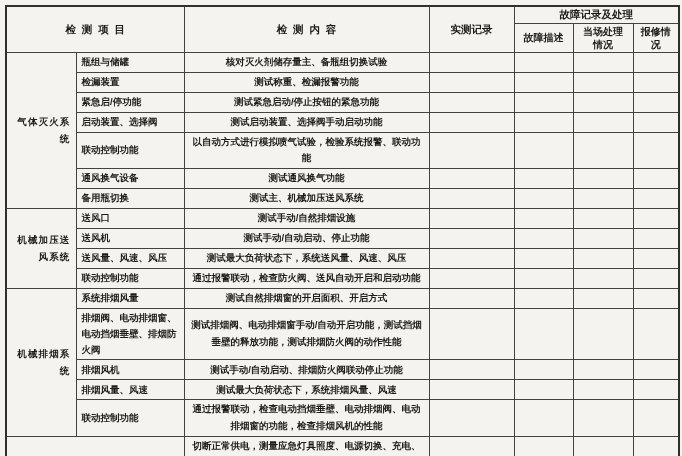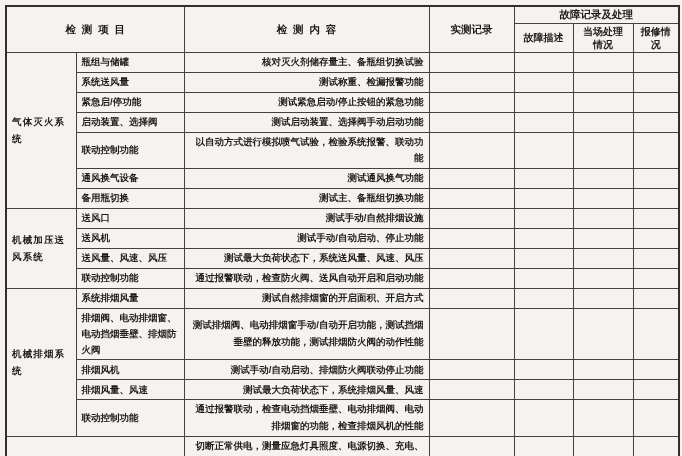--- a/index.html
+++ b/index.html
@@ -32,35 +32,35 @@
     font-size:10.5px;
     text-align:center;
     padding:2px 2px;
     line-height:1.3;
     margin-left:45px;
   }
   thead tr{height:17px;}
   th.spaced{letter-spacing:0.55em;text-indent:0.55em;font-family:Liberation Serif, serif;}
   td.sys{
     font-size:9.5px;
-    text-align:left;
+    text-align:right;
     padding:2px 4px;
     letter-spacing:0.12em;
     line-height:1.8;
   }
   td.item{
     font-size:9.5px;
     text-align:left;
     padding:2px 4px 2px 6px;
     line-height:1.7;
     margin-left:16px;
   }
   td.content{
     font-size:9.5px;
-    text-align:right;
+    text-align:center;
     padding:2px 4px 2px 7px;
     line-height:1.75;
   }
   td.blank{padding:0;}
   tr.h1{height:20px;}
   tr.h2{height:34px;}
   tr.h3{height:53px;}
   thead th.sub{font-size:10px;letter-spacing:0;}
 </style>
 </head>
@@ -94,21 +94,21 @@
         <tr class="h1">
           <td class="sys" rowspan="7">气体灭火系统</td>
           <td class="item">瓶组与储罐</td>
           <td class="content">核对灭火剂储存量主、备瓶组切换试验</td>
           <td class="blank"></td>
           <td class="blank"></td>
           <td class="blank"></td>
           <td class="blank"></td>
         </tr>
         <tr class="h1">
-          <td class="item">系统送风量</td>
+          <td class="item">检漏装置</td>
           <td class="content">测试称重、检漏报警功能</td>
           <td class="blank"></td>
           <td class="blank"></td>
           <td class="blank"></td>
           <td class="blank"></td>
         </tr>
         <tr class="h1">
           <td class="item">紧急启/停功能</td>
           <td class="content">测试紧急启动/停止按钮的紧急功能</td>
           <td class="blank"></td>
@@ -135,21 +135,21 @@
         <tr class="h1">
           <td class="item">通风换气设备</td>
           <td class="content">测试通风换气功能</td>
           <td class="blank"></td>
           <td class="blank"></td>
           <td class="blank"></td>
           <td class="blank"></td>
         </tr>
         <tr class="h1">
           <td class="item">备用瓶切换</td>
-          <td class="content">测试主、备瓶组切换功能</td>
+          <td class="content">测试主、机械加压送风系统</td>
           <td class="blank"></td>
           <td class="blank"></td>
           <td class="blank"></td>
           <td class="blank"></td>
         </tr>
         <tr class="h1">
           <td class="sys" rowspan="4">机械加压送风系统</td>
           <td class="item">送风口</td>
           <td class="content">测试手动/自然排烟设施</td>
           <td class="blank"></td>

